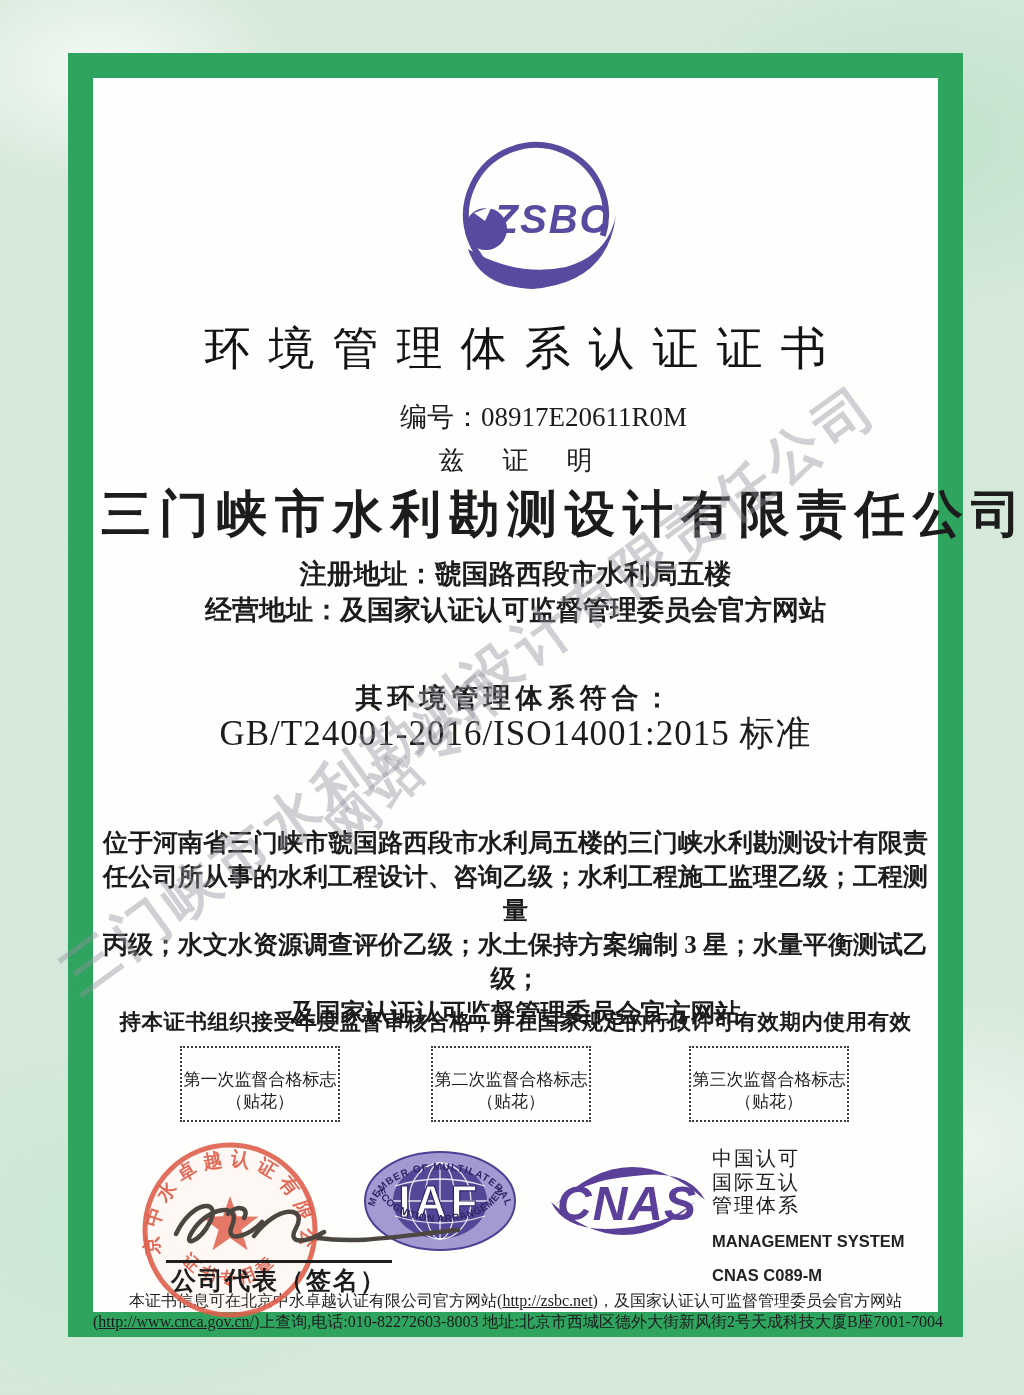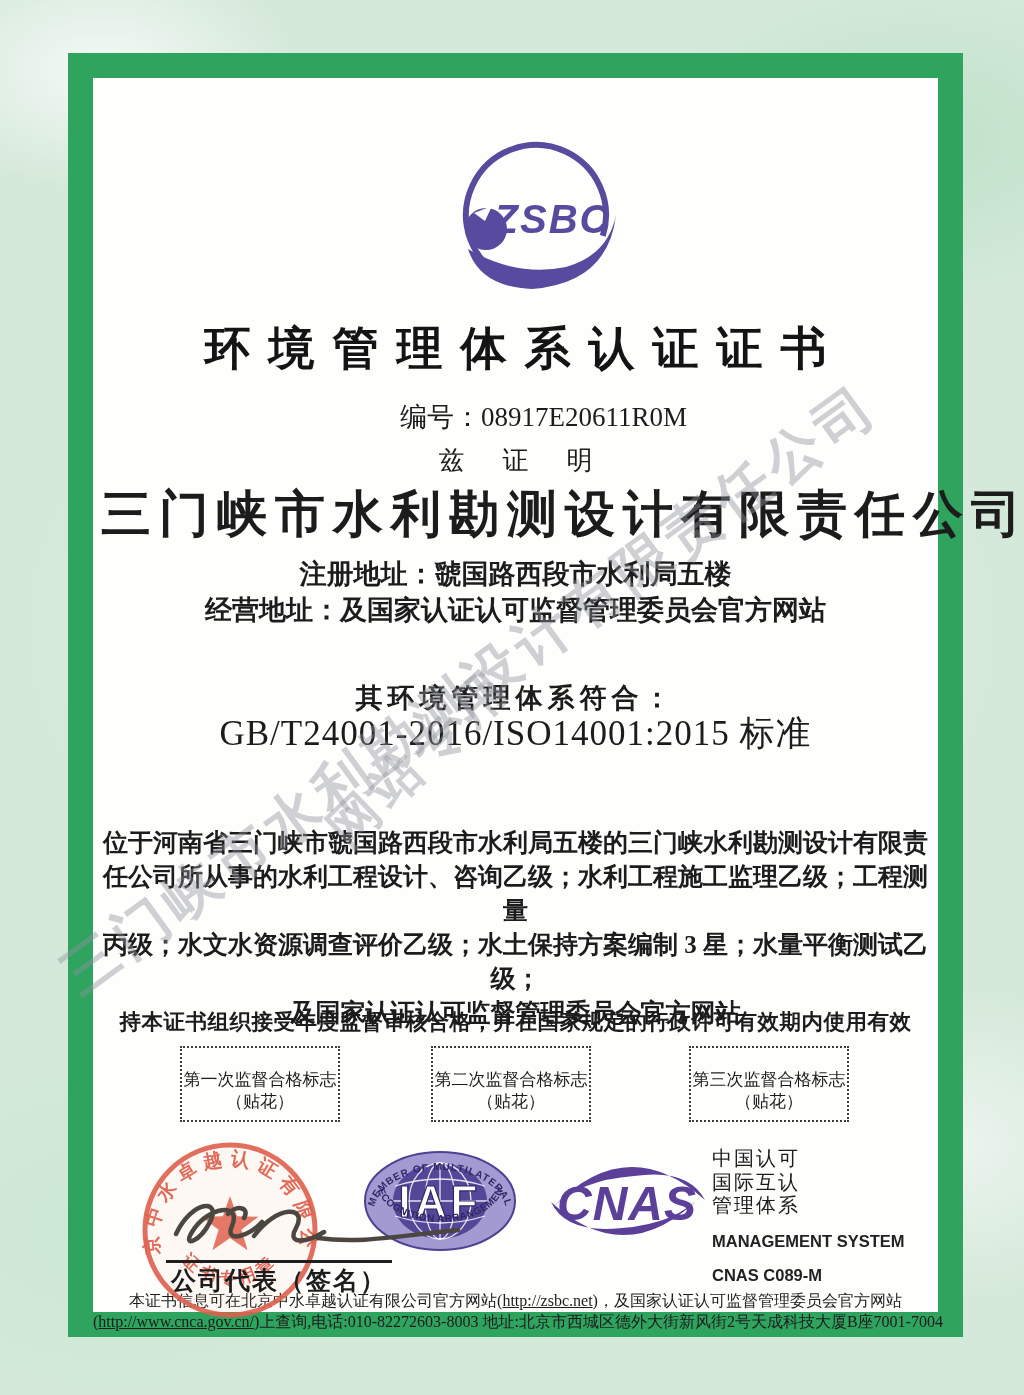--- a/index.html
+++ b/index.html
@@ -20,21 +20,21 @@
       radial-gradient(ellipse 700px 500px at 50% 45%, rgba(236,248,239,.6), rgba(236,248,239,0) 70%);
   }
   .frame{
     position:absolute;left:68px;top:53px;width:895px;height:1284px;
     box-sizing:border-box;border:25px solid #2fa45f;
     background:#fefefc;
   }
   .abs{position:absolute;left:93px;width:845px;text-align:center;z-index:2;}
   .logo-wrap{top:136px;height:165px;padding-left:16px;}
   .title{top:318px;font-family:"Liberation Sans","DejaVu Sans",sans-serif;
-         font-weight:bold;font-size:46px;letter-spacing:18px;text-indent:18px;color:#141414;}
+         font-weight:normal;font-size:46px;letter-spacing:18px;text-indent:18px;color:#141414;}
   .cert-no{top:399px;font-size:27px;padding-left:28px;}
   .declare{top:443px;font-size:26px;letter-spacing:38px;text-indent:38px;}
   .company{top:481px;font-size:50px;font-weight:bold;letter-spacing:8px;text-indent:8px;white-space:nowrap;}
   .addr1{top:556px;font-size:27px;font-weight:bold;}
   .addr2{top:592px;font-size:27px;font-weight:bold;}
   .credit{top:627px;font-size:27px;font-weight:bold;}
   .credit .gap{margin-left:56px;}
   .conform{top:680px;font-size:27px;font-weight:bold;letter-spacing:5px;}
   .standard{top:710px;font-size:35px;letter-spacing:1px;}
   .scope-label{top:786px;font-size:26px;font-weight:bold;letter-spacing:3px;}

